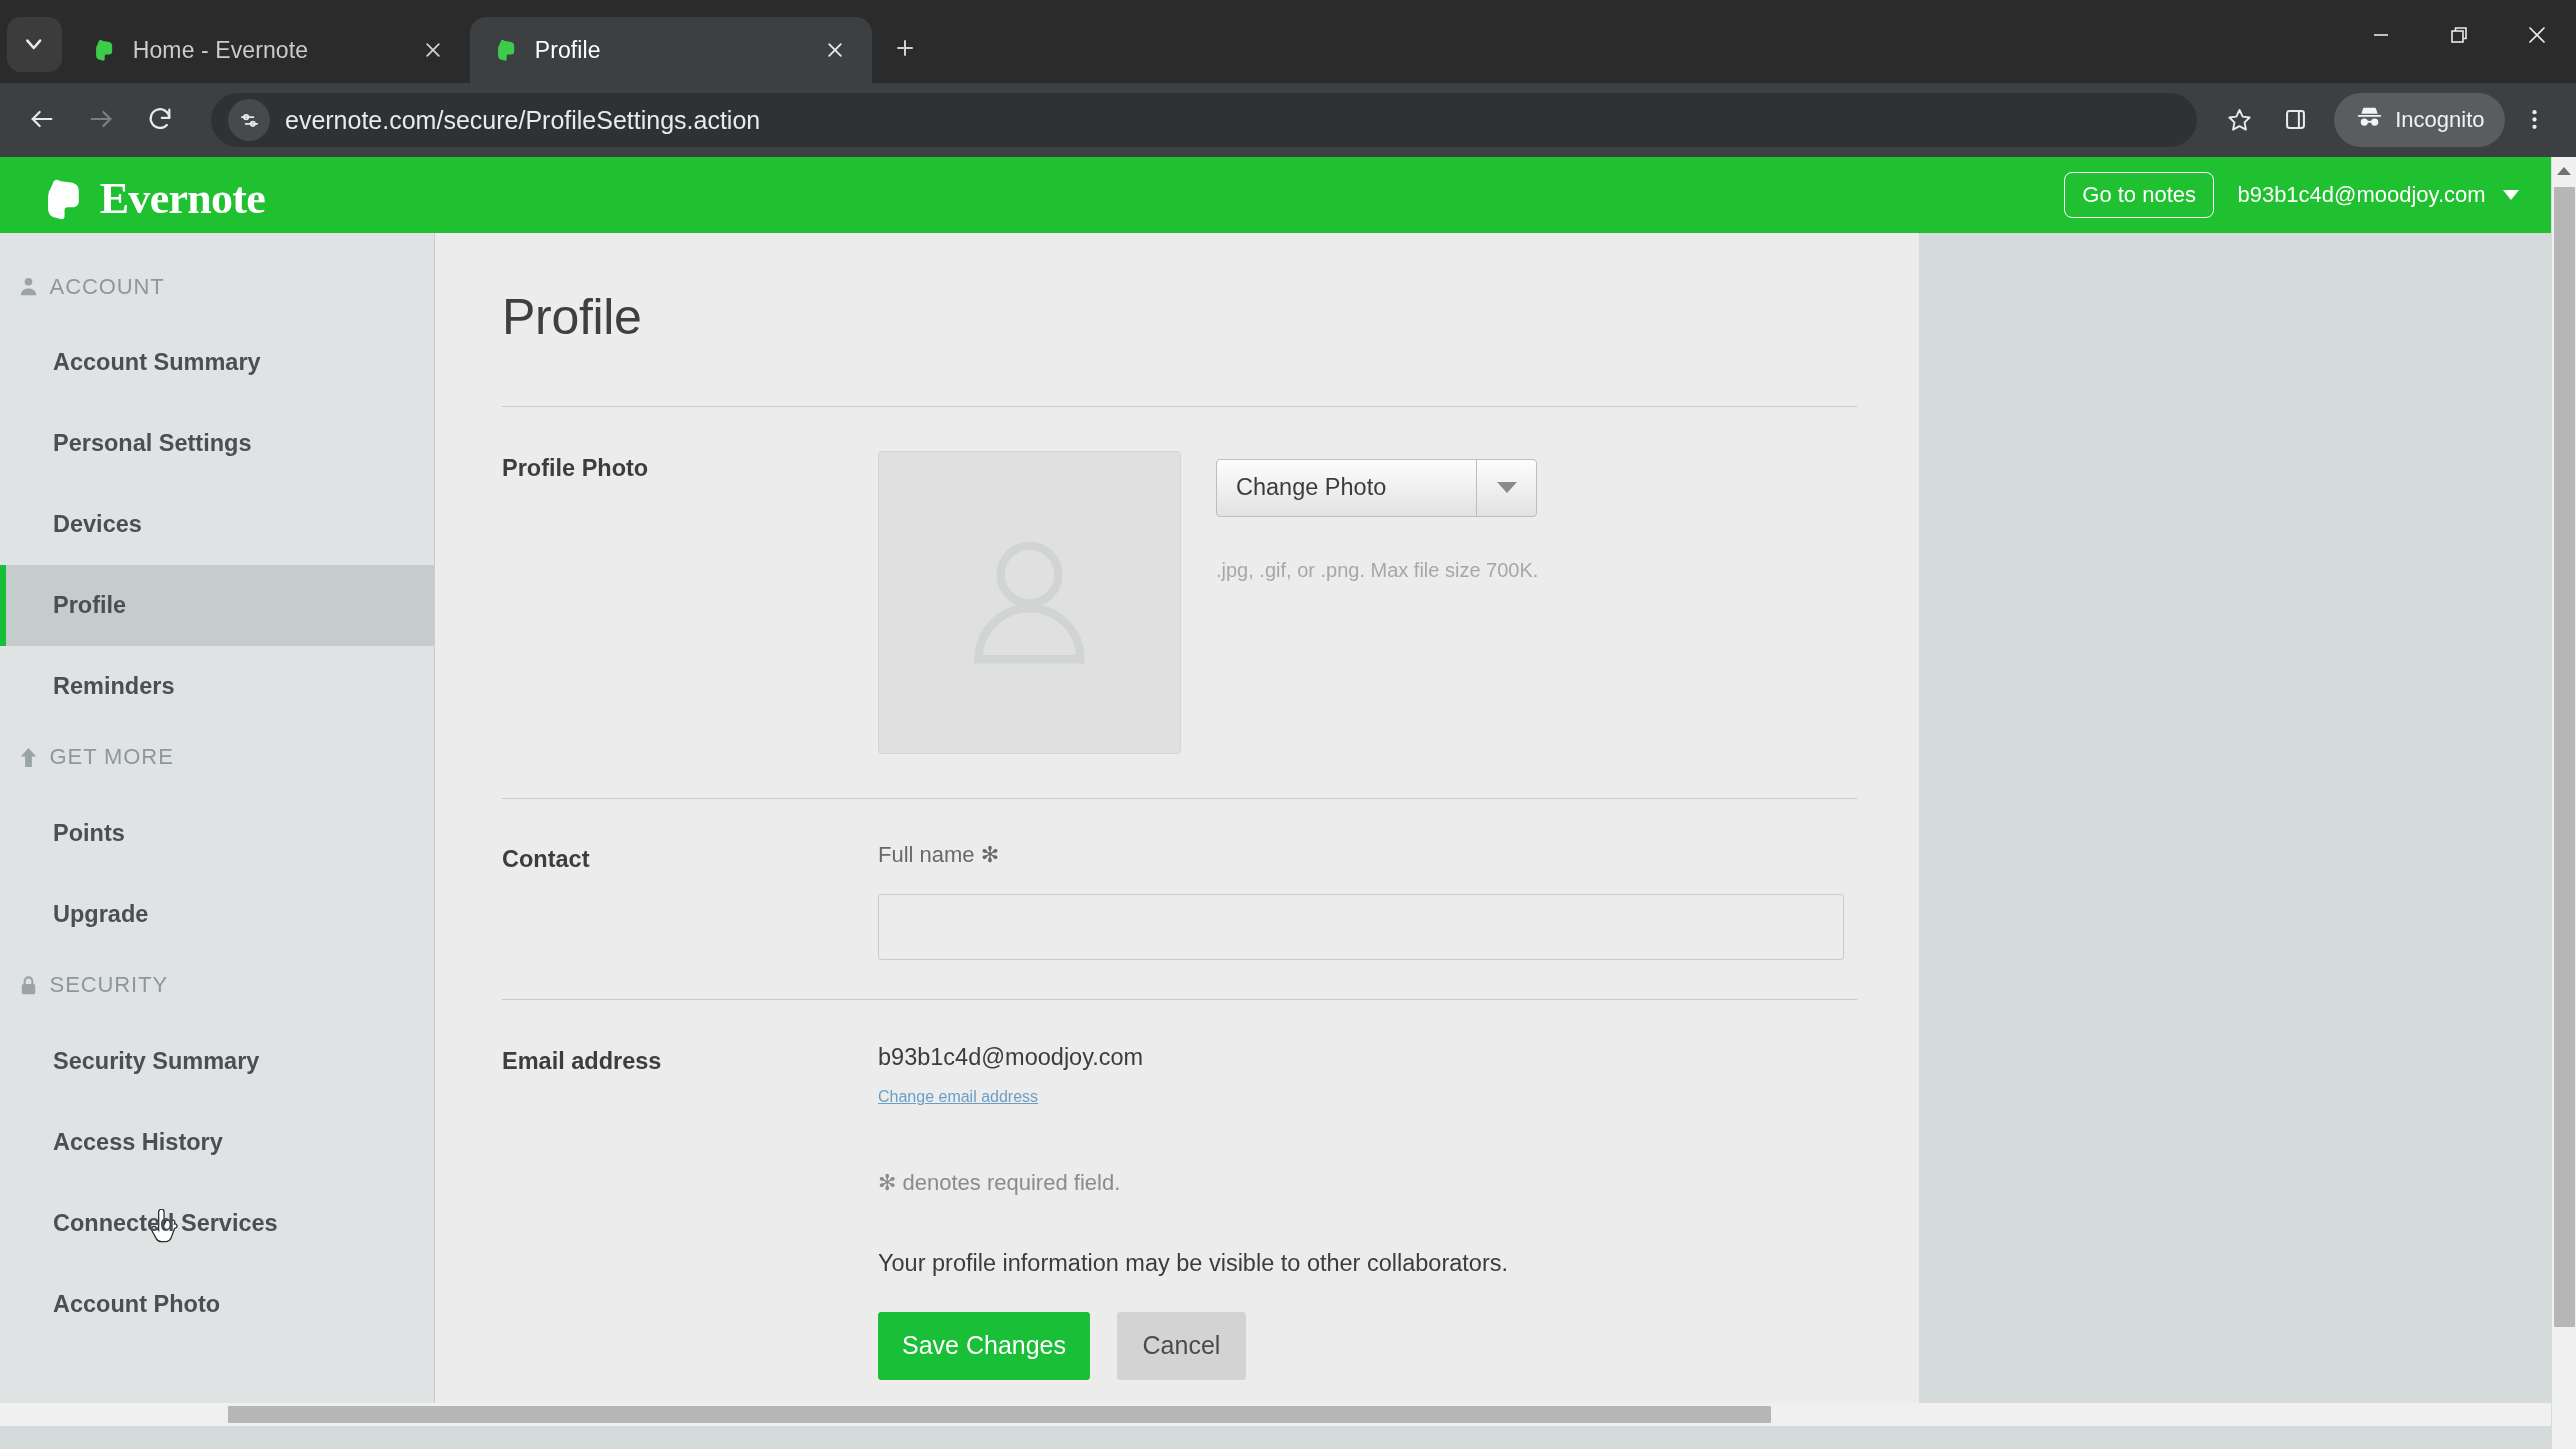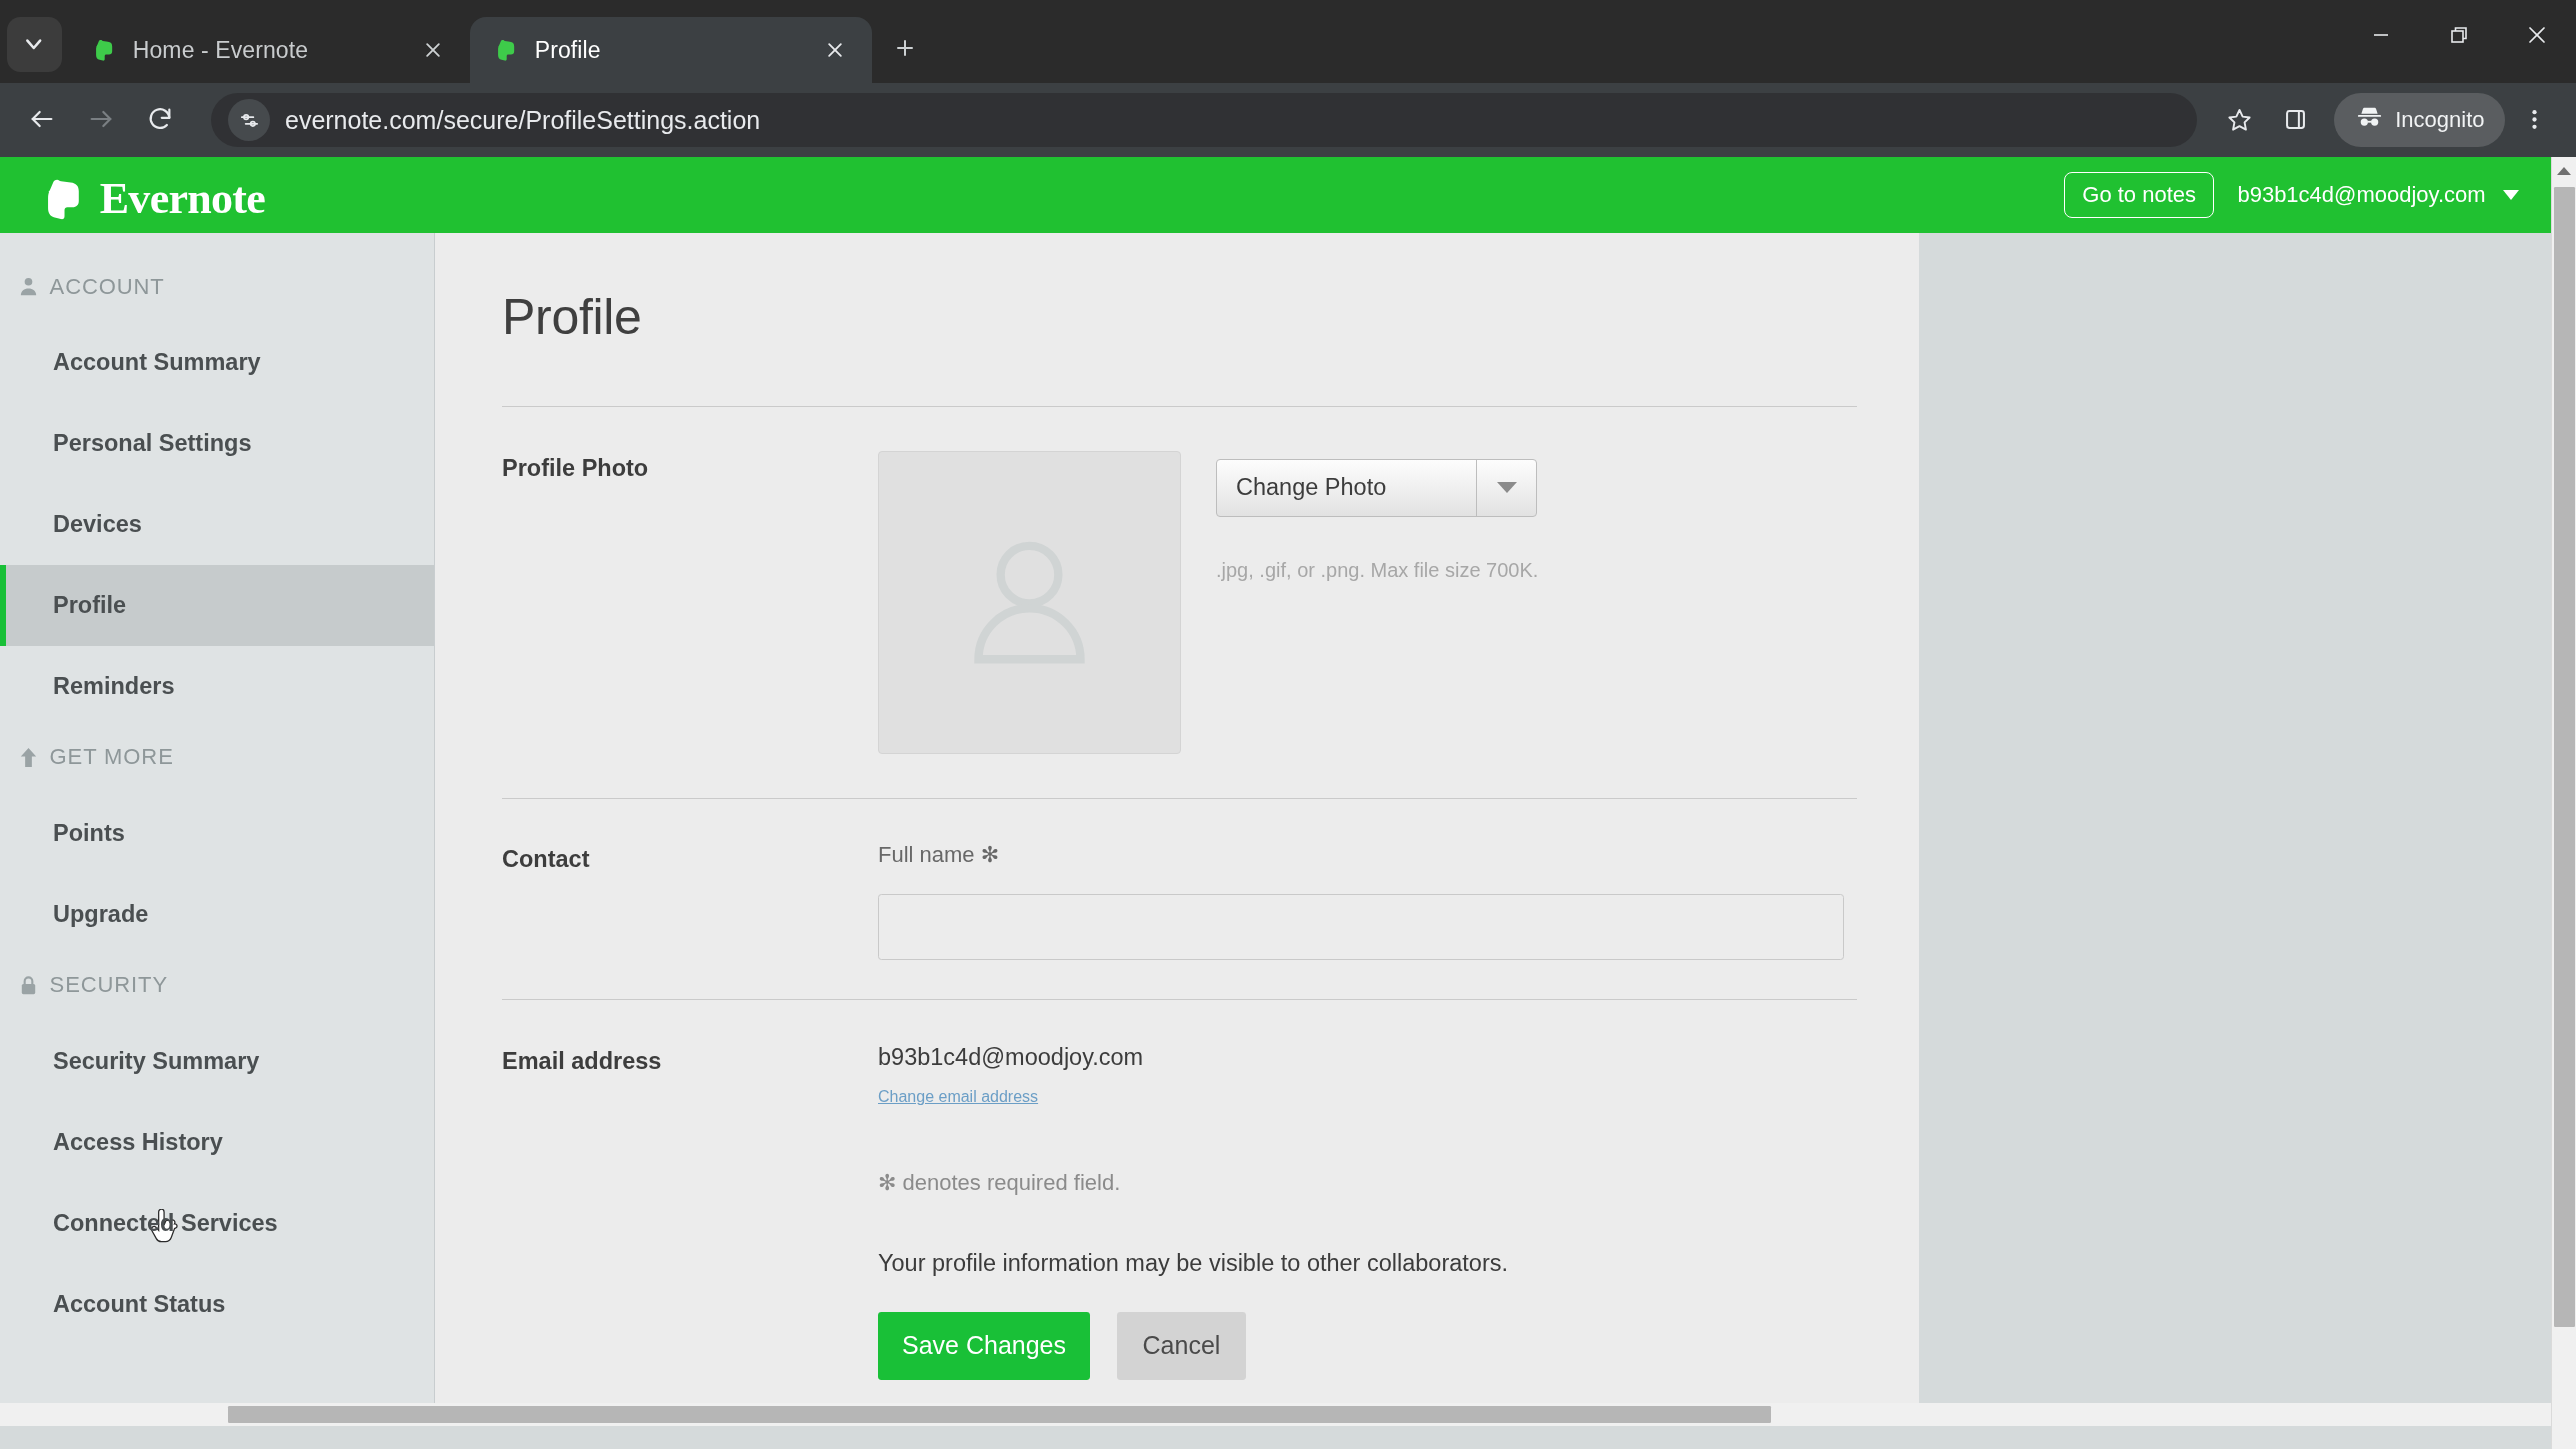--- a/index.html
+++ b/index.html
@@ -601,21 +601,21 @@
           <div class="nav-item">
             <span>Security Summary</span>
           </div>
           <div class="nav-item">
             <span>Access History</span>
           </div>
           <div class="nav-item">
             <span>Connected Services</span>
           </div>
           <div class="nav-item">
-            <span>Account Status</span>
+            <span>Account Photo</span>
           </div>
         </div>
 
         <div class="mainwrap">
           <div class="main">
 
             <h1 class="page-title">Profile</h1>
             <div class="hr"></div>
 
             <div class="section">

